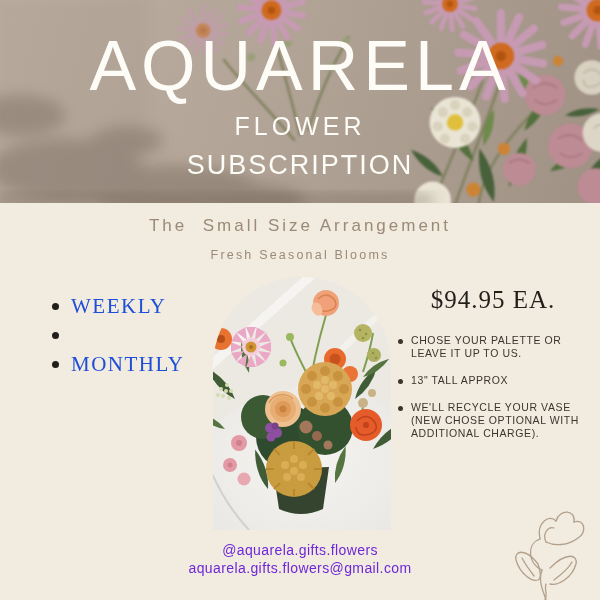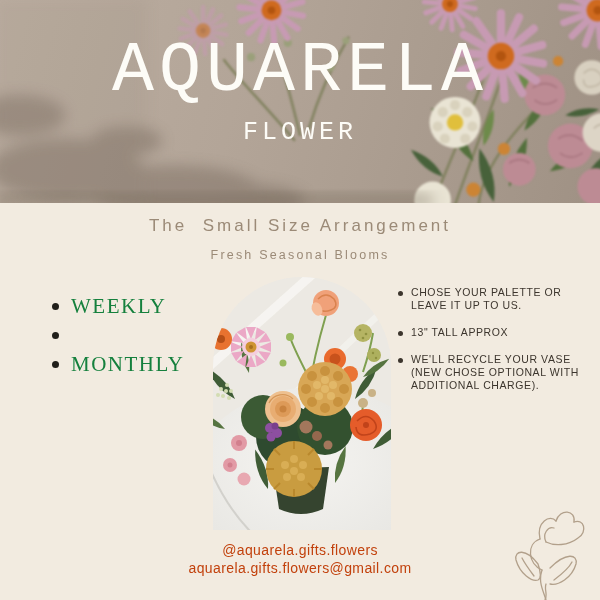--- a/index.html
+++ b/index.html
@@ -4,52 +4,52 @@
 <style>
   html,body{margin:0;padding:0;}
   body{width:600px;height:600px;overflow:hidden;background:#f2ebe0;
        font-family:"Liberation Sans", sans-serif;}
   .canvas{position:relative;width:600px;height:600px;background:#f2ebe0;}
 
   
   .hero{position:absolute;left:0;top:0;width:600px;height:203px;overflow:hidden;
         background:linear-gradient(105deg,#bcaea1 0%,#b3a598 40%,#a89a8d 75%,#9f9184 100%);}
   .hero svg{position:absolute;left:0;top:0;filter:blur(1.1px);transform:scale(1.02);}
-  .hero-titles{position:absolute;left:0;top:30px;width:600px;text-align:center;color:#fdfcf7;
-               font-family:Liberation Mono, monospace;}
+  .hero-titles{position:absolute;left:0;top:24px;width:600px;text-align:center;color:#fdfcf7;
+               font-family:Liberation Sans, sans-serif;}
   .brand{font-size:70px;line-height:84px;letter-spacing:5px;font-weight:400;}
   .sub1{font-size:25px;line-height:33px;letter-spacing:4px;margin-top:2px;text-align:center;}
   .sub2{font-size:27px;line-height:36px;letter-spacing:2px;margin-top:4px;}
 
   
   .intro{position:absolute;left:0;top:216px;width:600px;text-align:center;color:#9b8a77;}
   .intro h2{margin:0;font-size:17px;font-weight:400;letter-spacing:3px;white-space:pre;}
   .intro h3{margin:12px 0 0;font-size:12.5px;font-weight:400;letter-spacing:2.2px;}
 
   
-  .freq{position:absolute;left:52px;top:292px;color:#15803d;
+  .freq{position:absolute;left:52px;top:292px;color:#1d4ed8;
         font-family:"Liberation Serif", serif;}
   .freq-row{display:flex;align-items:center;height:29px;}
   .freq-dot{width:7px;height:7px;border-radius:50%;background:#211f1a;margin-right:12px;flex:none;}
   .freq-label{font-size:21px;letter-spacing:1.5px;}
 
   
   .arch{position:absolute;left:213px;top:277px;width:178px;height:253px;
         border-radius:89px 89px 0 0;overflow:hidden;background:#ece9e3;}
 
   
   .price-col{position:absolute;left:398px;top:286px;width:190px;color:#3c352d;}
   .price{font-family:"Liberation Serif", serif;font-size:25px;letter-spacing:1px;
          color:#211f1a;text-align:center;margin:0 0 20px;}
   .detail{display:flex;margin-bottom:14px;}
   .detail-dot{width:5px;height:5px;border-radius:50%;background:#3c352d;margin:5px 8px 0 0;flex:none;}
   .detail-text{font-size:10.5px;letter-spacing:.6px;line-height:13px;}
 
   
-  .contact{position:absolute;left:0;top:541px;width:600px;text-align:center;color:#c2410c;}
+  .contact{position:absolute;left:0;top:541px;width:600px;text-align:center;color:#6d28d9;}
   .contact .line{font-size:14px;letter-spacing:.4px;line-height:18px;}
   .corner-flower{position:absolute;left:498px;top:492px;width:92px;height:108px;}
 </style>
 </head>
 <body>
 
 <div class="canvas">
 
   <div class="hero">
     <svg width="600" height="203" viewBox="0 0 600 203">
@@ -174,20 +174,21 @@
       <g opacity=".55">
           <use href="#aster" transform="translate(205,32) scale(.55)"></use>
         </g>
 
       <path d="M0 194 H430 V203 H0 Z" fill="#6b5f50" opacity=".5" filter="url(#heavy)"></path>
     </svg>
 
     <div class="hero-titles">
       <div class="brand">AQUARELA</div>
       <div class="sub1">FLOWER</div>
+      <div class="sub2">SUBSCRIPTION</div>
     </div>
   </div>
 
   <div class="intro">
     <h2>The  Small Size Arrangement</h2>
     <h3>Fresh Seasonal Blooms</h3>
   </div>
 
   <div class="freq">
     <div class="freq-row">
@@ -375,20 +376,21 @@
             <circle cx="0" cy="2" r="4"></circle>
         </g>
       </g>
 
       <circle cx="150" cy="126" r="5" fill="#c9b287"></circle>
       <circle cx="159" cy="116" r="4" fill="#c9b287"></circle>
     </svg>
   </div>
 
   <div class="price-col">
+    <div class="price">$94.95 EA.</div>
     <div class="detail">
       <span class="detail-dot"></span>
       <span class="detail-text">CHOSE YOUR PALETTE OR LEAVE IT UP TO US.</span>
     </div>
     <div class="detail">
       <span class="detail-dot"></span>
       <span class="detail-text">13" TALL APPROX</span>
     </div>
     <div class="detail">
       <span class="detail-dot"></span>

